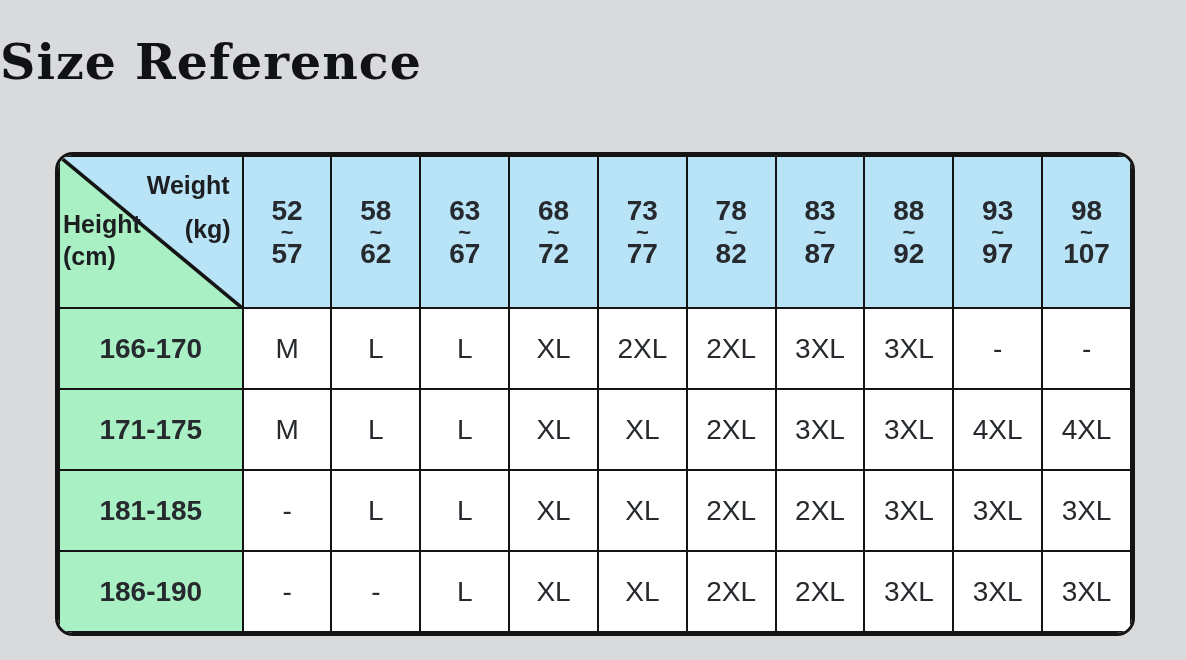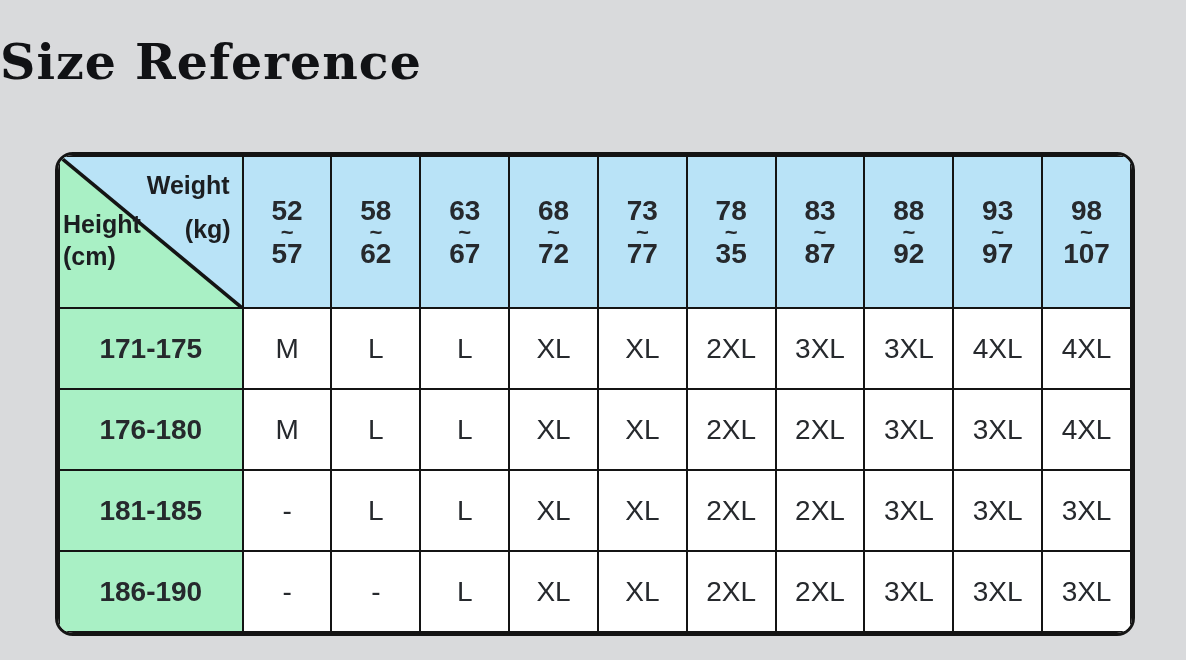--- a/index.html
+++ b/index.html
@@ -153,21 +153,21 @@
           <div class="w-num">72</div>
         </td>
         <td class="weight-cell">
           <div class="w-num">73</div>
           <div class="w-tilde">~</div>
           <div class="w-num">77</div>
         </td>
         <td class="weight-cell">
           <div class="w-num">78</div>
           <div class="w-tilde">~</div>
-          <div class="w-num">35</div>
+          <div class="w-num">82</div>
         </td>
         <td class="weight-cell">
           <div class="w-num">83</div>
           <div class="w-tilde">~</div>
           <div class="w-num">87</div>
         </td>
         <td class="weight-cell">
           <div class="w-num">88</div>
           <div class="w-tilde">~</div>
           <div class="w-num">92</div>
@@ -178,48 +178,48 @@
           <div class="w-num">97</div>
         </td>
         <td class="weight-cell">
           <div class="w-num">98</div>
           <div class="w-tilde">~</div>
           <div class="w-num">107</div>
         </td>
       </tr>
 
 
+      <tr class="body-row">
+        <td class="height-cell">166-170</td>
+        <td class="size-cell">M</td>
+        <td class="size-cell">L</td>
+        <td class="size-cell">L</td>
+        <td class="size-cell">XL</td>
+        <td class="size-cell">2XL</td>
+        <td class="size-cell">2XL</td>
+        <td class="size-cell">3XL</td>
+        <td class="size-cell">3XL</td>
+        <td class="size-cell">-</td>
+        <td class="size-cell">-</td>
+      </tr>
 
       <tr class="body-row">
         <td class="height-cell">171-175</td>
         <td class="size-cell">M</td>
         <td class="size-cell">L</td>
         <td class="size-cell">L</td>
         <td class="size-cell">XL</td>
         <td class="size-cell">XL</td>
         <td class="size-cell">2XL</td>
         <td class="size-cell">3XL</td>
         <td class="size-cell">3XL</td>
         <td class="size-cell">4XL</td>
         <td class="size-cell">4XL</td>
       </tr>
 
-      <tr class="body-row">
-        <td class="height-cell">176-180</td>
-        <td class="size-cell">M</td>
-        <td class="size-cell">L</td>
-        <td class="size-cell">L</td>
-        <td class="size-cell">XL</td>
-        <td class="size-cell">XL</td>
-        <td class="size-cell">2XL</td>
-        <td class="size-cell">2XL</td>
-        <td class="size-cell">3XL</td>
-        <td class="size-cell">3XL</td>
-        <td class="size-cell">4XL</td>
-      </tr>
 
       <tr class="body-row">
         <td class="height-cell">181-185</td>
         <td class="size-cell">-</td>
         <td class="size-cell">L</td>
         <td class="size-cell">L</td>
         <td class="size-cell">XL</td>
         <td class="size-cell">XL</td>
         <td class="size-cell">2XL</td>
         <td class="size-cell">2XL</td>

